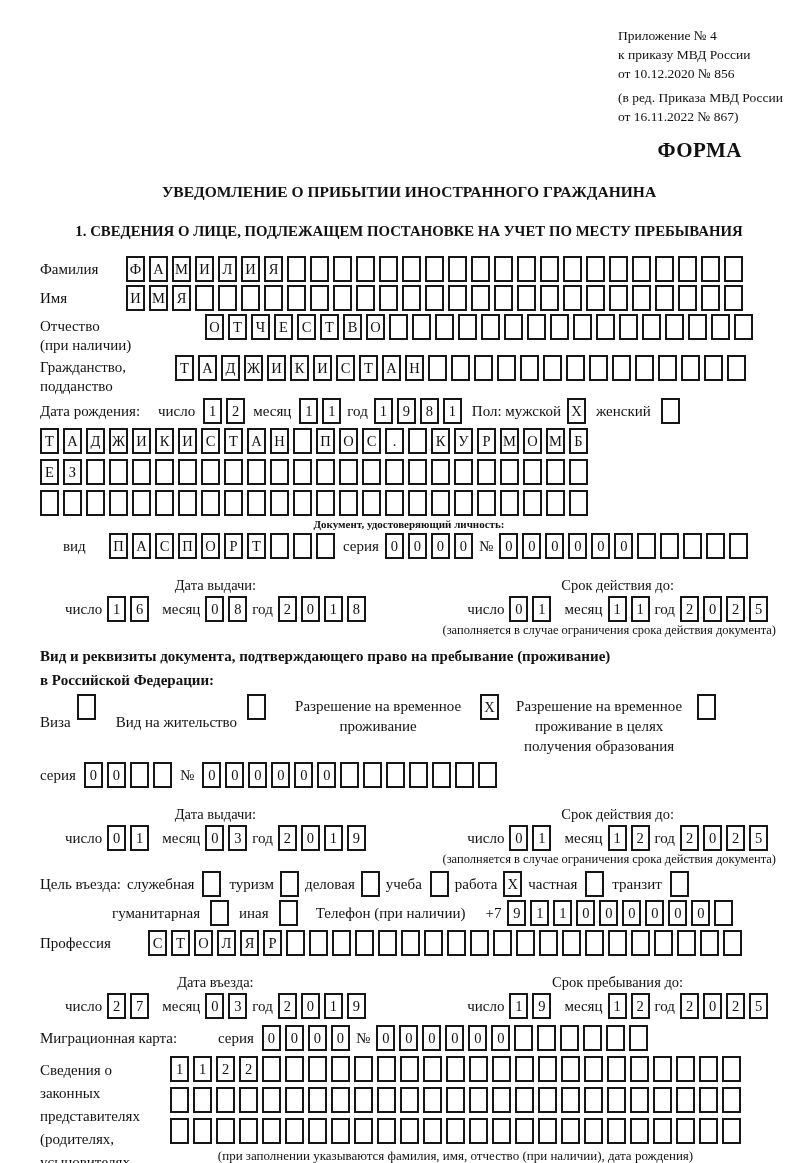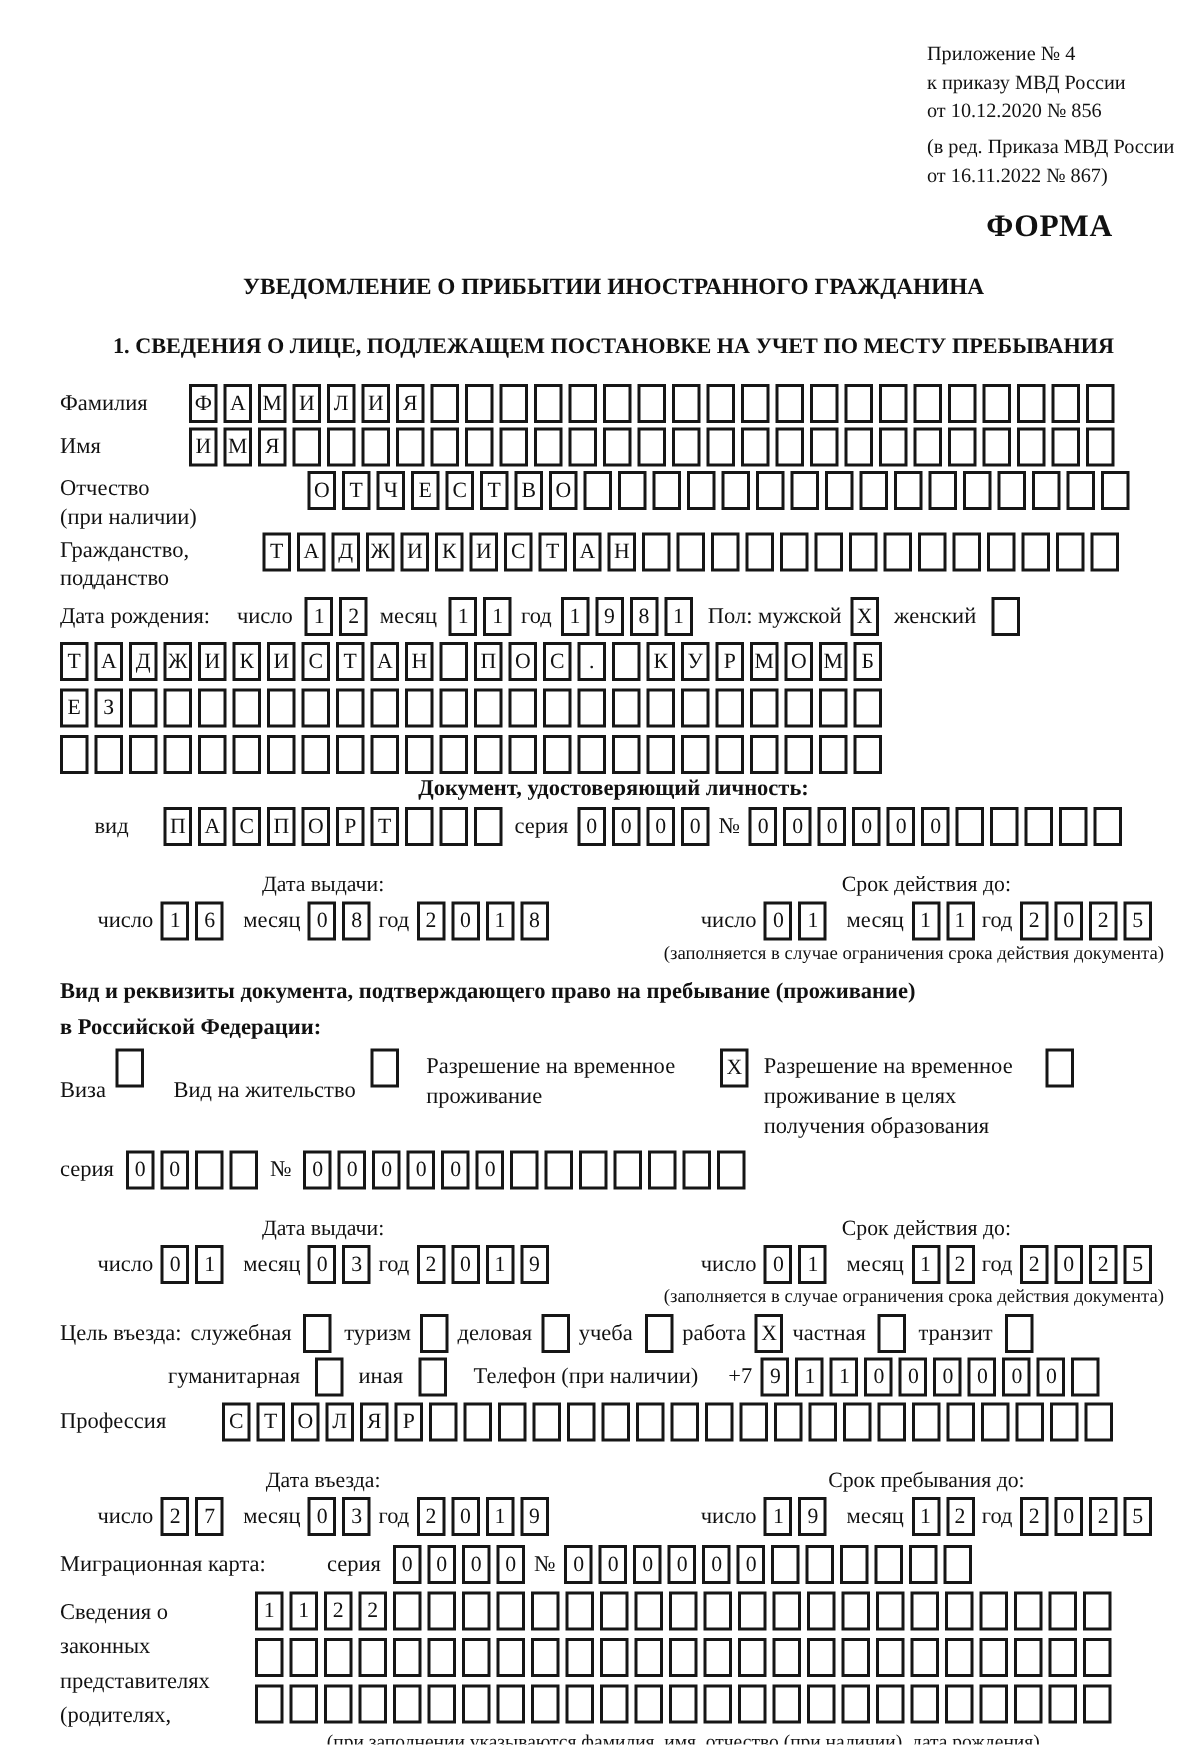--- a/index.html
+++ b/index.html
@@ -36,23 +36,23 @@
   .dg-pair { display:flex; justify-content:space-between; padding:0 10px 0 0; margin-top:18px; }
   .dg-head { text-align:center; font-size:14.5px; line-height:17px; }
   .dg-row { display:flex; align-items:center; gap:5px; margin-top:2px; }
   .dg-row .w { line-height:26px; }
   .dg-note { text-align:right; font-size:12.5px; line-height:15px; margin-top:1px; padding-right:2px; }
 
   .intro { line-height:24px; margin-top:6px;font-weight:bold; }
 
   .optrow { display:flex; align-items:flex-start; margin-top:2px; }
   .optlbl { line-height:26px;margin-top:15px; }
-  .optlbl-c { line-height:20px; padding-top:2px; }
-
-  .center-head { text-align:center; font-weight:bold; font-size:15px; margin-top:2px; margin-bottom:3px; }
+  .optlbl-c { text-align:center; line-height:20px; padding-top:2px; }
+
+  .center-head { text-align:center; font-weight:bold; font-size:11px; margin-top:2px; margin-bottom:3px; }
 
   .rep-note { text-align:center; font-size:13px; margin-top:4px; }
   .g6 { width:6px; flex:none; } .g8 { width:8px; flex:none; } .g10 { width:10px; flex:none; }
 </style>
 </head>
 <body>
 
 <div class="page">
 
   <div class="annex">

